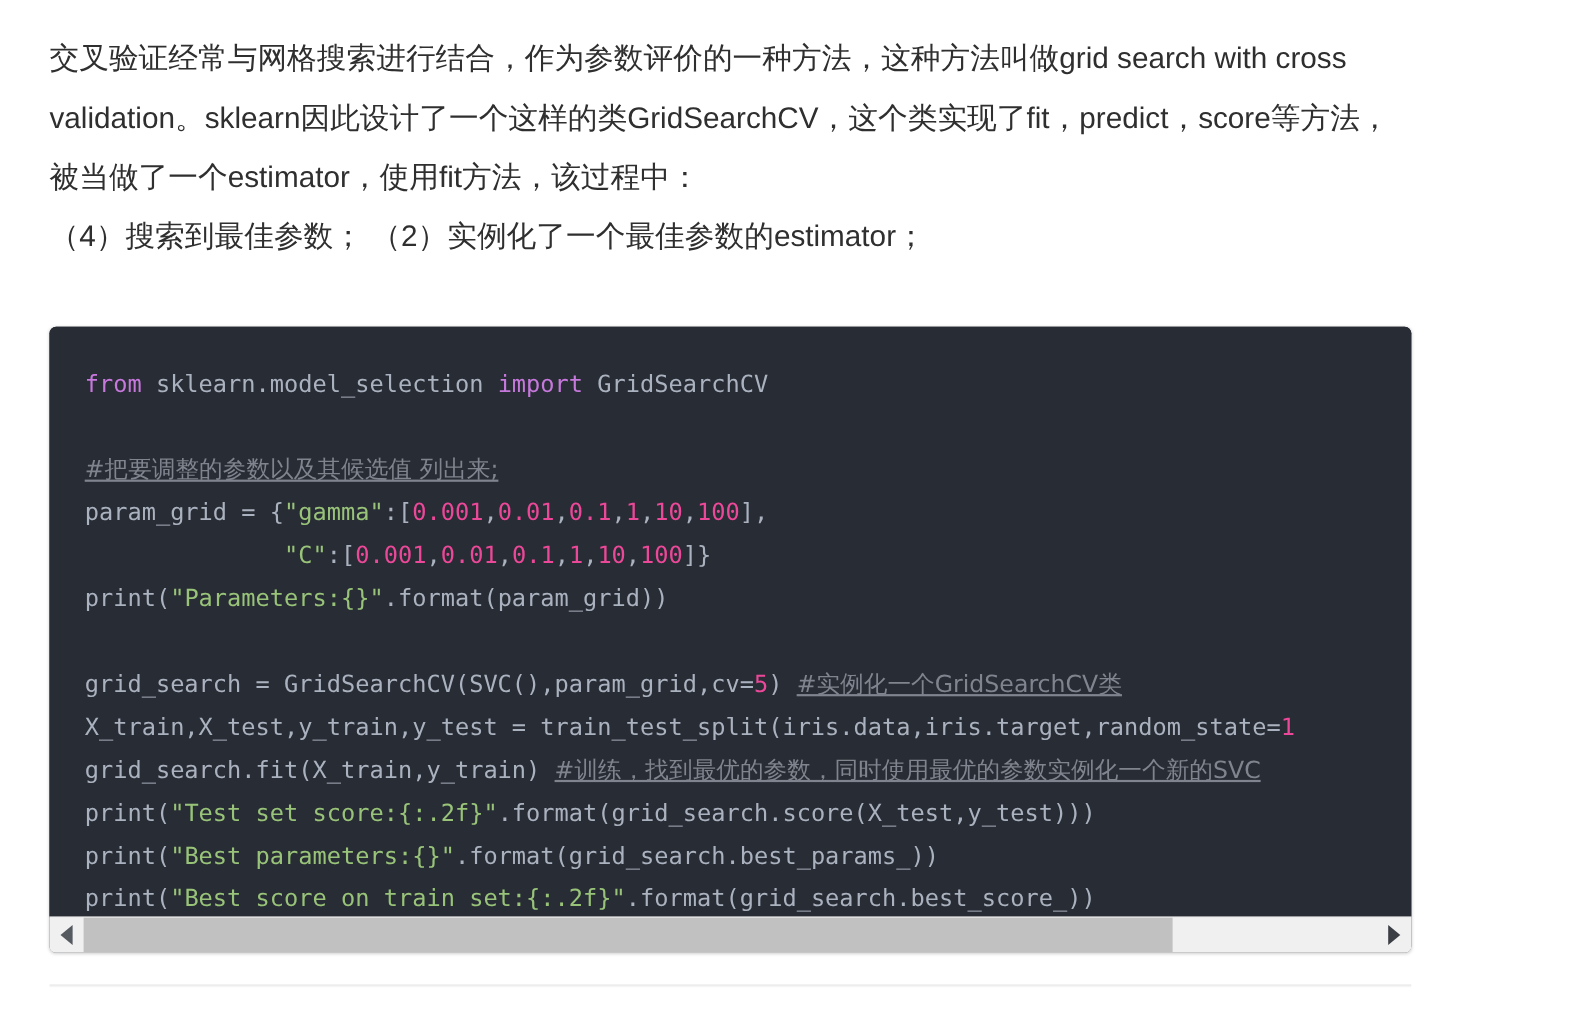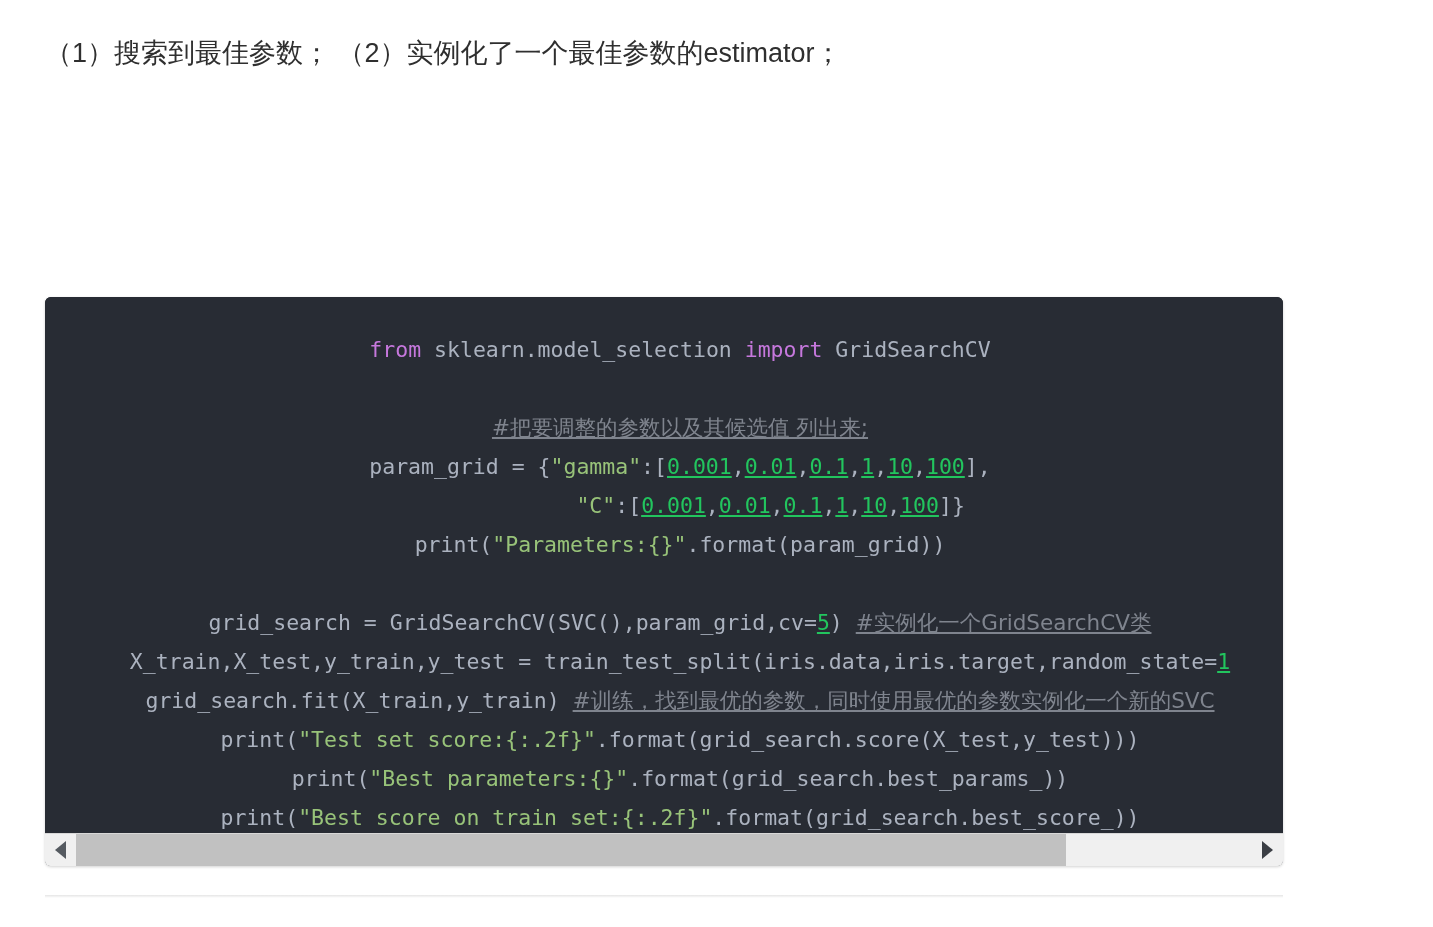--- a/index.html
+++ b/index.html
@@ -63,25 +63,24 @@
     font-family: "DejaVu Sans Mono", "Liberation Mono", monospace;
     font-size: 21.5px;
     line-height: 39px;
     color: #abb2bf;
     margin-left: 0px;
   }
   .code-line {
     height: 39px;
     white-space: pre;
     color: #abb2bf;
-    text-align: center;
   }
   .tok-kw      { color: #c678dd; }
   .tok-str     { color: #98c379; }
-  .tok-num     { color: #22c55e; text-decoration: underline; }
+  .tok-num     { color: #ec4899; }
   .tok-cmt     { color: #7f848e; font-family: "DejaVu Sans", sans-serif; text-decoration: underline; }
   .tok-plain   { color: #abb2bf; }
 
   
   .hscroll {
     height: 32px;
     background: #f0f0f0;
     border-radius: 0 0 6px 6px;
     display: flex;
     align-items: stretch;
@@ -130,21 +129,22 @@
     top: 895px;
     width: 1238px;
     height: 3px;
     background: linear-gradient(to bottom, rgba(0,0,0,0.10), rgba(0,0,0,0));
   }
 </style>
 </head>
 <body>
 
 <div class="article">
-  <p class="para-2">（1）搜索到最佳参数； （2）实例化了一个最佳参数的estimator；</p>
+  <p class="para">交叉验证经常与网格搜索进行结合，作为参数评价的一种方法，这种方法叫做grid search with cross validation。sklearn因此设计了一个这样的类GridSearchCV，这个类实现了fit，predict，score等方法，被当做了一个estimator，使用fit方法，该过程中：</p>
+  <p class="para-2">（4）搜索到最佳参数； （2）实例化了一个最佳参数的estimator；</p>
 </div>
 
 <div class="code-wrap">
   <div class="code-block">
     <div class="code-inner" id="code-inner"><div class="code-line"><span class="tok-kw">from</span><span class="tok-plain"> sklearn.model_selection </span><span class="tok-kw">import</span><span class="tok-plain"> GridSearchCV</span></div><div class="code-line">&nbsp;</div><div class="code-line"><span class="tok-cmt">#把要调整的参数以及其候选值 列出来;</span></div><div class="code-line"><span class="tok-plain">param_grid = {</span><span class="tok-str">"gamma"</span><span class="tok-plain">:[</span><span class="tok-num">0.001</span><span class="tok-plain">,</span><span class="tok-num">0.01</span><span class="tok-plain">,</span><span class="tok-num">0.1</span><span class="tok-plain">,</span><span class="tok-num">1</span><span class="tok-plain">,</span><span class="tok-num">10</span><span class="tok-plain">,</span><span class="tok-num">100</span><span class="tok-plain">],</span></div><div class="code-line"><span class="tok-plain">              </span><span class="tok-str">"C"</span><span class="tok-plain">:[</span><span class="tok-num">0.001</span><span class="tok-plain">,</span><span class="tok-num">0.01</span><span class="tok-plain">,</span><span class="tok-num">0.1</span><span class="tok-plain">,</span><span class="tok-num">1</span><span class="tok-plain">,</span><span class="tok-num">10</span><span class="tok-plain">,</span><span class="tok-num">100</span><span class="tok-plain">]}</span></div><div class="code-line"><span class="tok-plain">print(</span><span class="tok-str">"Parameters:{}"</span><span class="tok-plain">.format(param_grid))</span></div><div class="code-line">&nbsp;</div><div class="code-line"><span class="tok-plain">grid_search = GridSearchCV(SVC(),param_grid,cv=</span><span class="tok-num">5</span><span class="tok-plain">) </span><span class="tok-cmt">#实例化一个GridSearchCV类</span></div><div class="code-line"><span class="tok-plain">X_train,X_test,y_train,y_test = train_test_split(iris.data,iris.target,random_state=</span><span class="tok-num">1</span></div><div class="code-line"><span class="tok-plain">grid_search.fit(X_train,y_train) </span><span class="tok-cmt">#训练，找到最优的参数，同时使用最优的参数实例化一个新的SVC</span></div><div class="code-line"><span class="tok-plain">print(</span><span class="tok-str">"Test set score:{:.2f}"</span><span class="tok-plain">.format(grid_search.score(X_test,y_test)))</span></div><div class="code-line"><span class="tok-plain">print(</span><span class="tok-str">"Best parameters:{}"</span><span class="tok-plain">.format(grid_search.best_params_))</span></div><div class="code-line"><span class="tok-plain">print(</span><span class="tok-str">"Best score on train set:{:.2f}"</span><span class="tok-plain">.format(grid_search.best_score_))</span></div></div>
   </div>
 
   <div class="hscroll">
     <div class="sb-btn">
       <span class="arrow arrow-left"></span>

